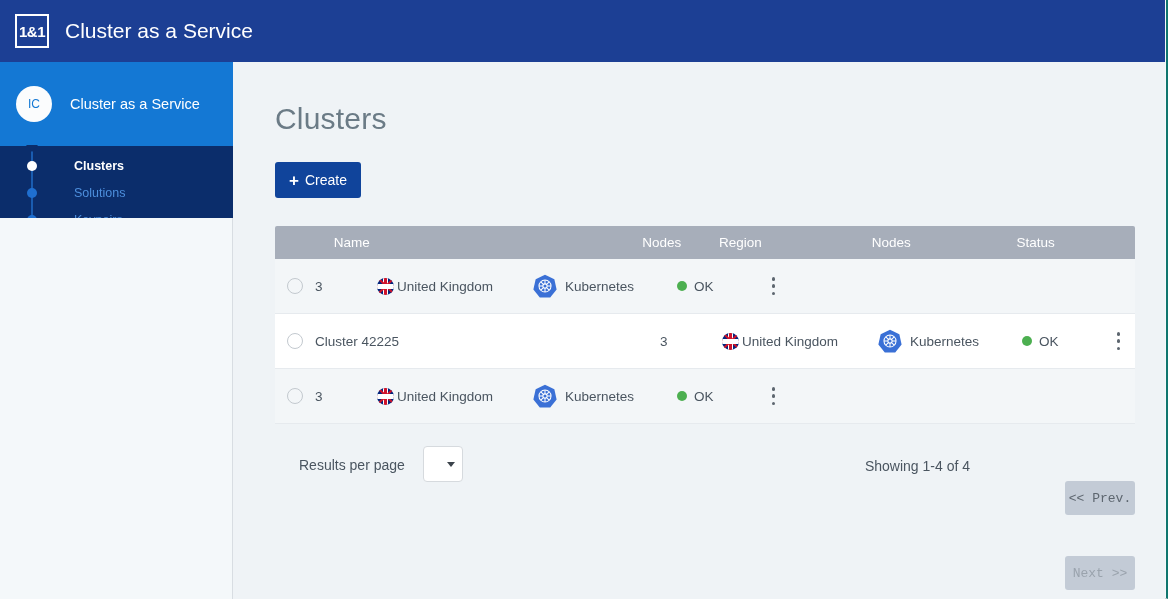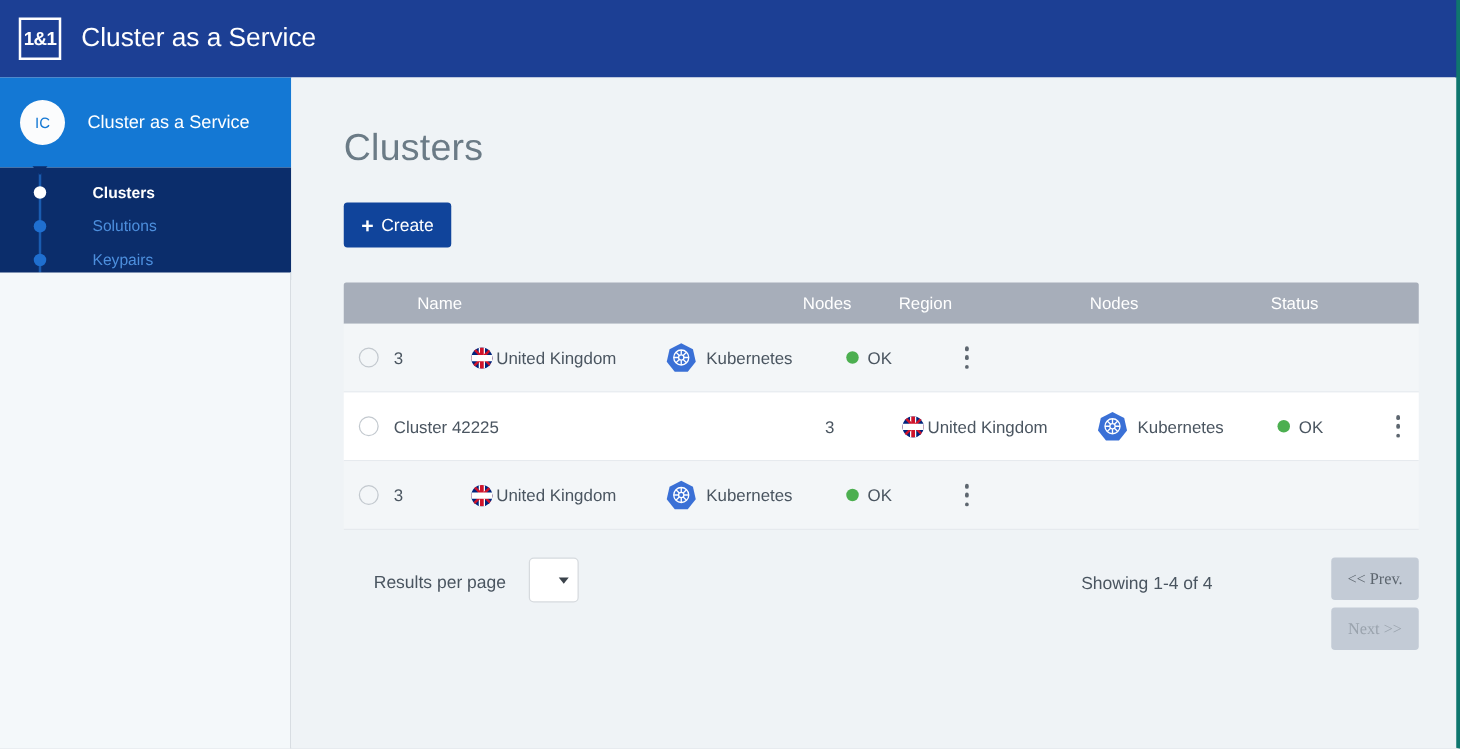--- a/index.html
+++ b/index.html
@@ -6,21 +6,21 @@
   html, body {
     width: 1168px; height: 599px;
     font-family: "Liberation Sans", sans-serif;
     background: #ffffff;
     overflow: hidden;
   }
   .page {
     position: relative;
     width: 1168px; height: 599px;
     background: #f4f8fa;
-    border-right: 4px solid #0f766e;
+    border-right: 2px solid #0f766e;
     border-bottom: 1px solid #c9cfd4;
   }
 
   
   .topbar {
     position: absolute; top: 0; left: 0;
     width: 1165px; height: 62px;
     background: #1c3f94;
     display: flex; align-items: center;
   }
@@ -41,21 +41,21 @@
     font-size: 21px;
     font-weight: normal;
   }
 
   
   .sidebar {
     position: absolute; top: 62px; left: 0;
     width: 233px; height: 156px;
   }
   .sidebar-head {
-    height: 72px;
+    height: 84px;
     background: #1478d4;
     display: flex; align-items: center;
     position: relative;
   }
   .avatar {
     margin-left: 16px;
     width: 36px; height: 36px;
     border-radius: 50%;
     background: #fbfcfd;
     color: #1478d4;
@@ -270,22 +270,23 @@
     font-size: 14px; color: #4a5560;
   }
   .pg-buttons {
     position: absolute; right: 0; top: 0;
     display: flex; flex-direction: column; gap: 6px;
   }
   .pg-btn {
     width: 70px; height: 34px;
     border: none; border-radius: 3px;
     font-size: 13px;
-    font-family: Liberation Serif, serif;
+    font-family: Liberation Mono, monospace;
     cursor: pointer;
+    margin-top: 35px;
   }
   .pg-prev { background: #c3cbd6; color: #5d666f; }
   .pg-next { background: #c3cbd6; color: #9aa3ad; cursor: default; }
 </style>
 </head>
 <body>
 
 <div class="page">
 
   <div class="topbar">

